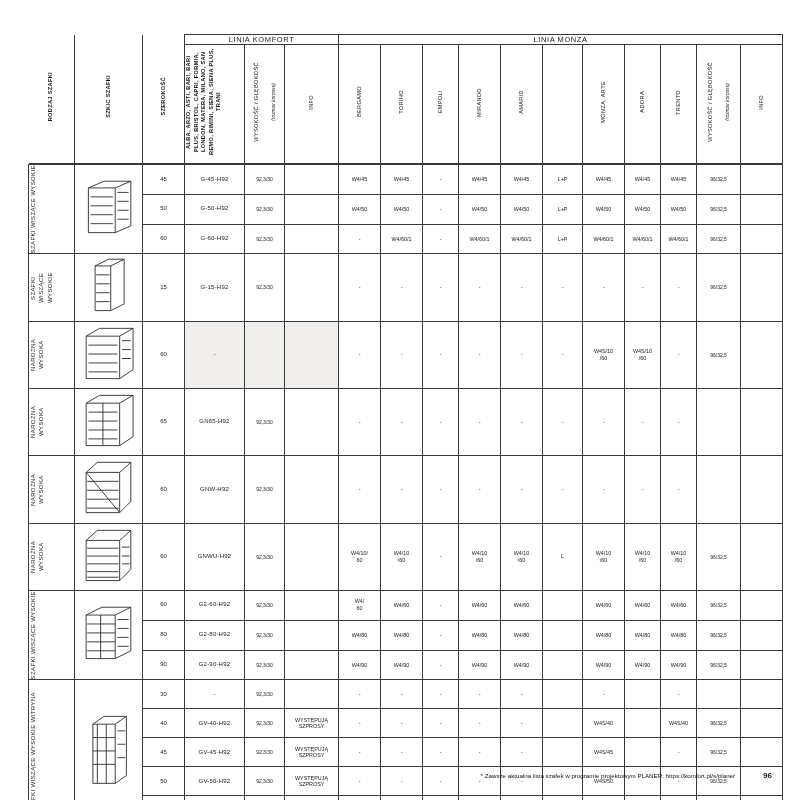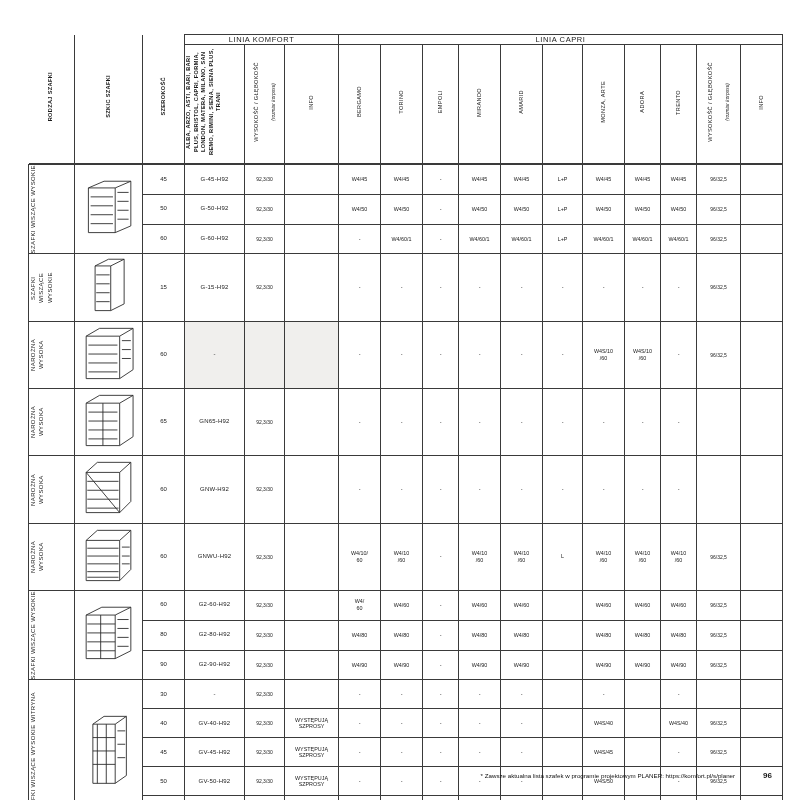--- a/index.html
+++ b/index.html
@@ -51,21 +51,21 @@
       <col style="width:44px">
         <col style="width:42px">
     </colgroup>
 
     <tbody>
         <tr>
       <td rowspan="2" style="border-right: 1px solid rgb(58, 58, 58); border-bottom: 1px solid rgb(58, 58, 58); border-image: initial; border-top: none; border-left: none; height: 118px;"><div class="vt hdr-txt b">RODZAJ SZAFKI</div></td>
       <td rowspan="2" style="border-top:none;"><div class="vt hdr-txt b">SZKIC SZAFKI</div></td>
       <td rowspan="2" style="border-top:none;"><div class="vt hdr-txt b">SZEROKOŚĆ</div></td>
       <td colspan="3" class="grp">LINIA KOMFORT</td>
-      <td colspan="11" class="grp">LINIA CAPRI</td>
+      <td colspan="11" class="grp">LINIA MONZA</td>
     </tr>
 
     <tr>
       <td class="hdr-cell">
         <div class="vt hdr-txt b" style="max-height:112px;white-space:normal;width:112px;">ALBA, ARZO, ASTI, BARI, BARI PLUS, BRISTOL, CAPRI, FORMIA, LONDON, MATERA, MILANO, SAN REMO, RIMINI, SIENA, SIENA PLUS, TRANI</div>
       </td>
       <td class="hdr-cell">
         <div class="vt" style="display:inline-block;">
           <span class="hdr-txt">WYSOKOŚĆ / GŁĘBOKOŚĆ</span><br>
           <span class="sub">(rozmiar korpusu)</span>

